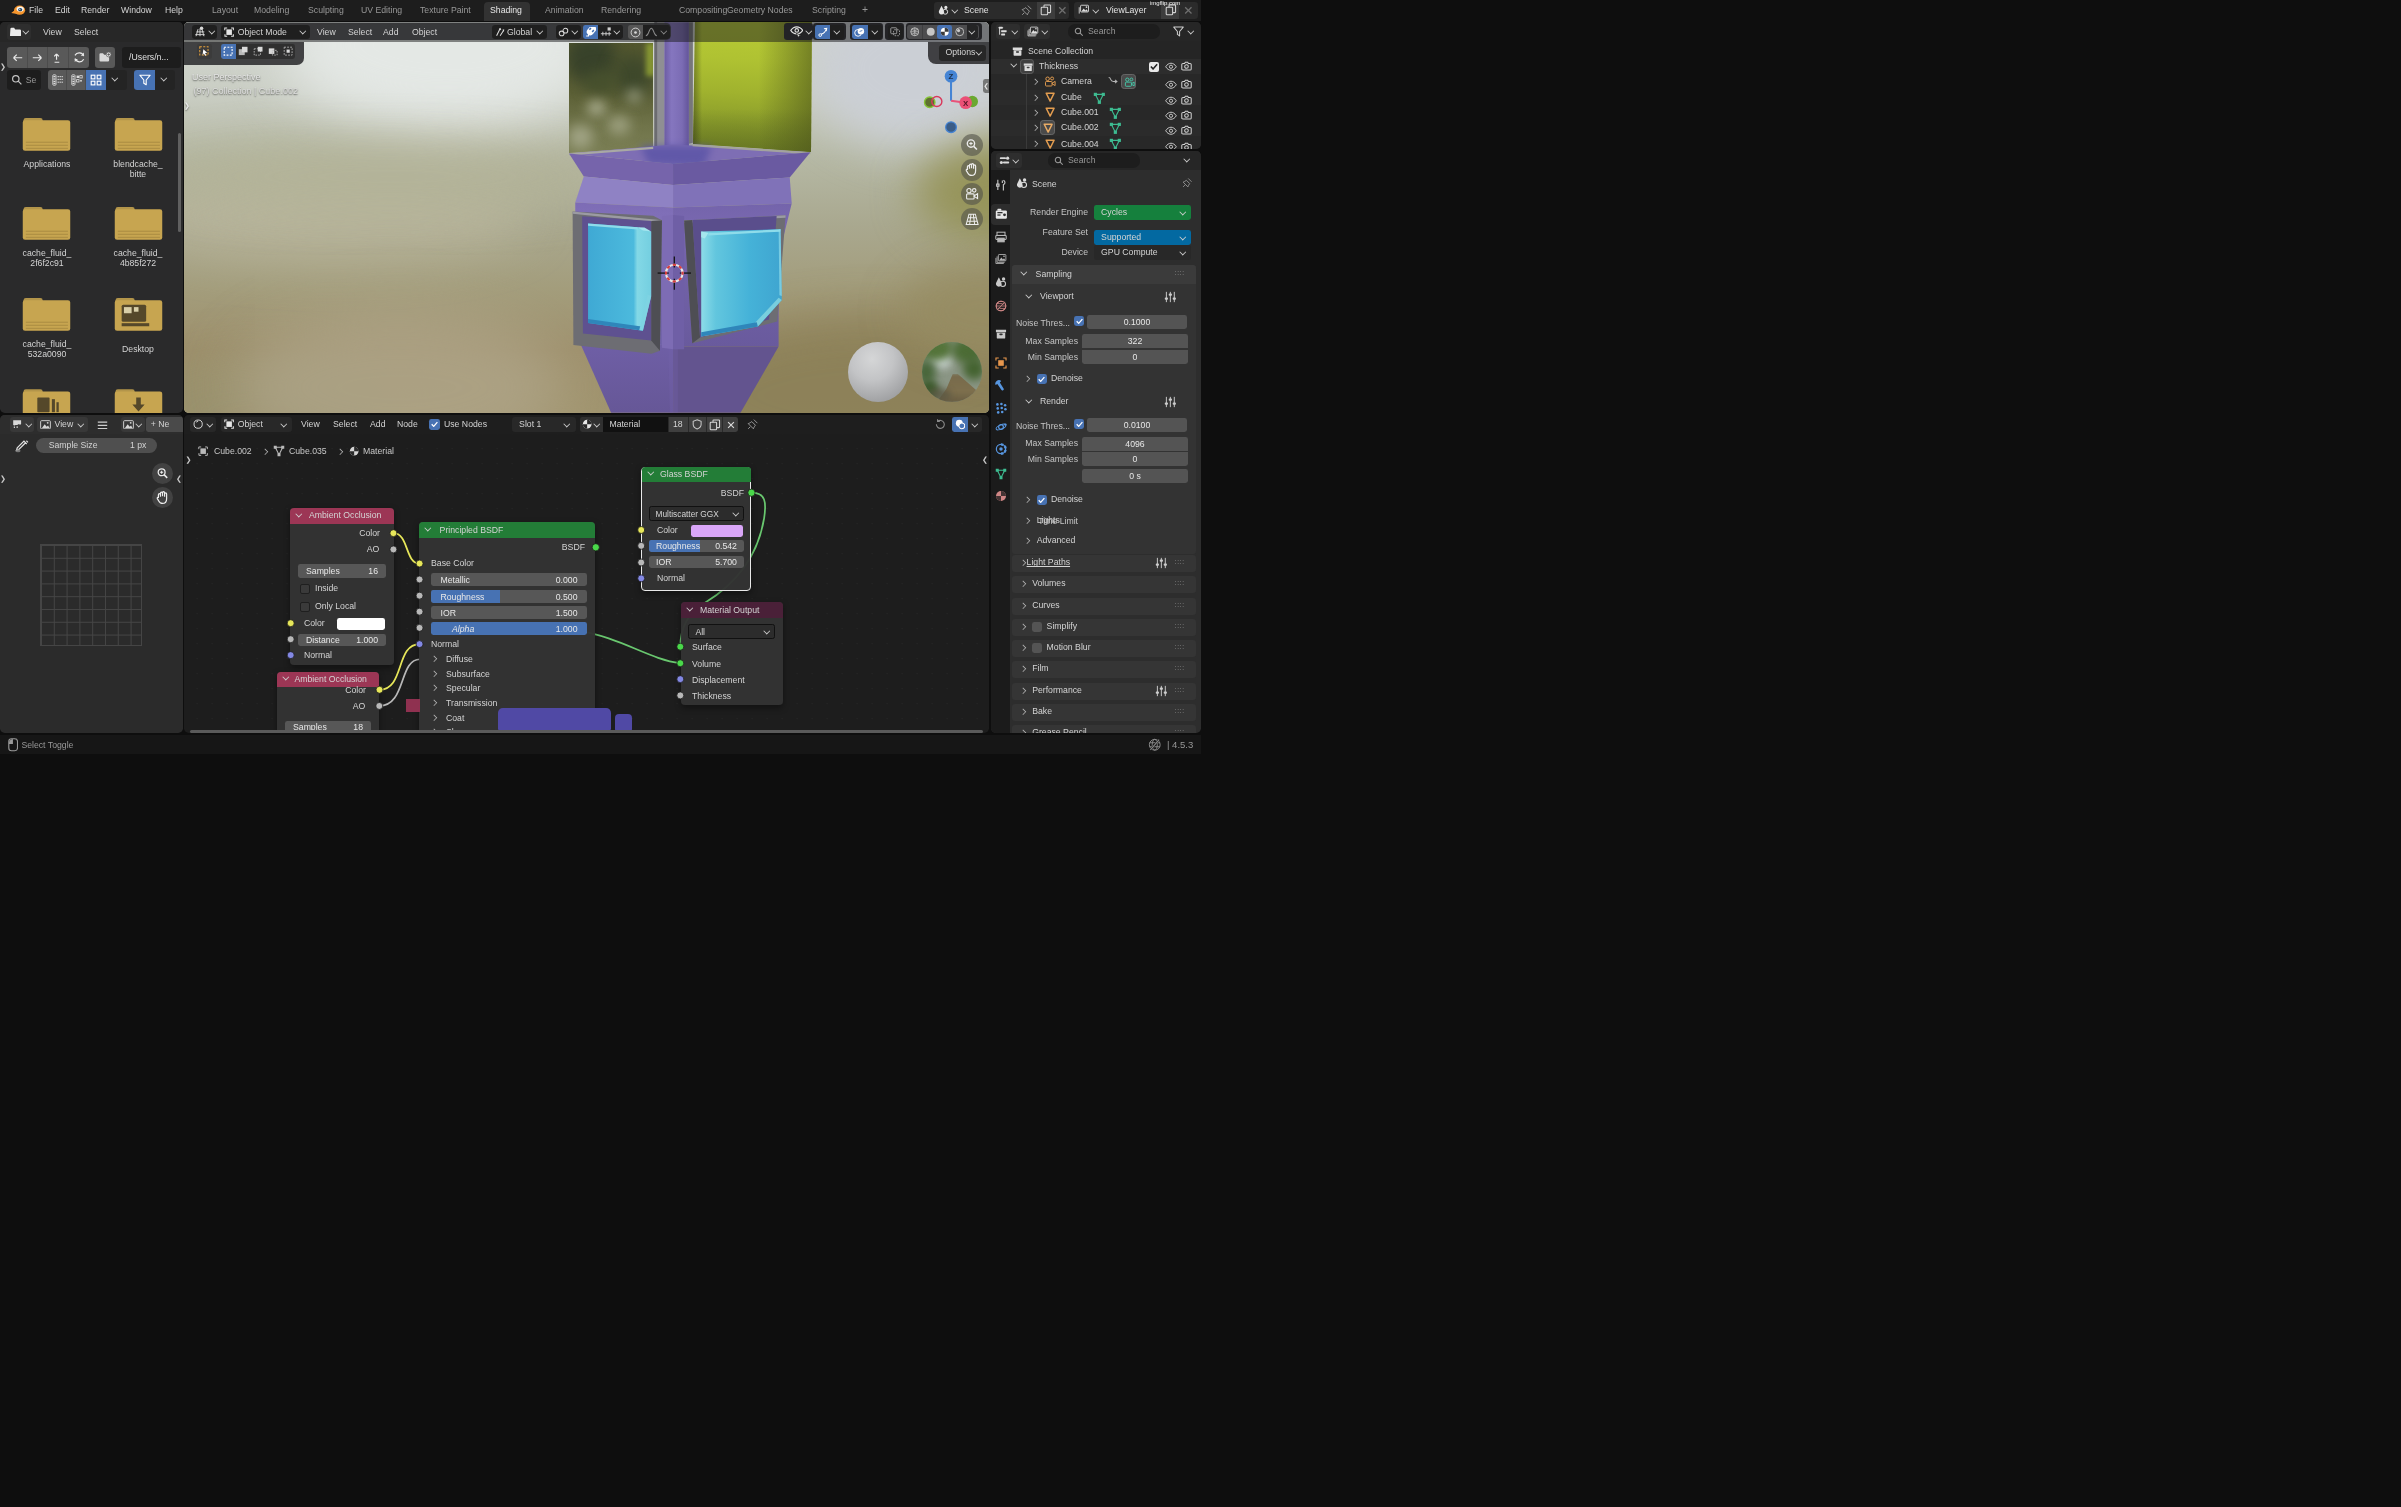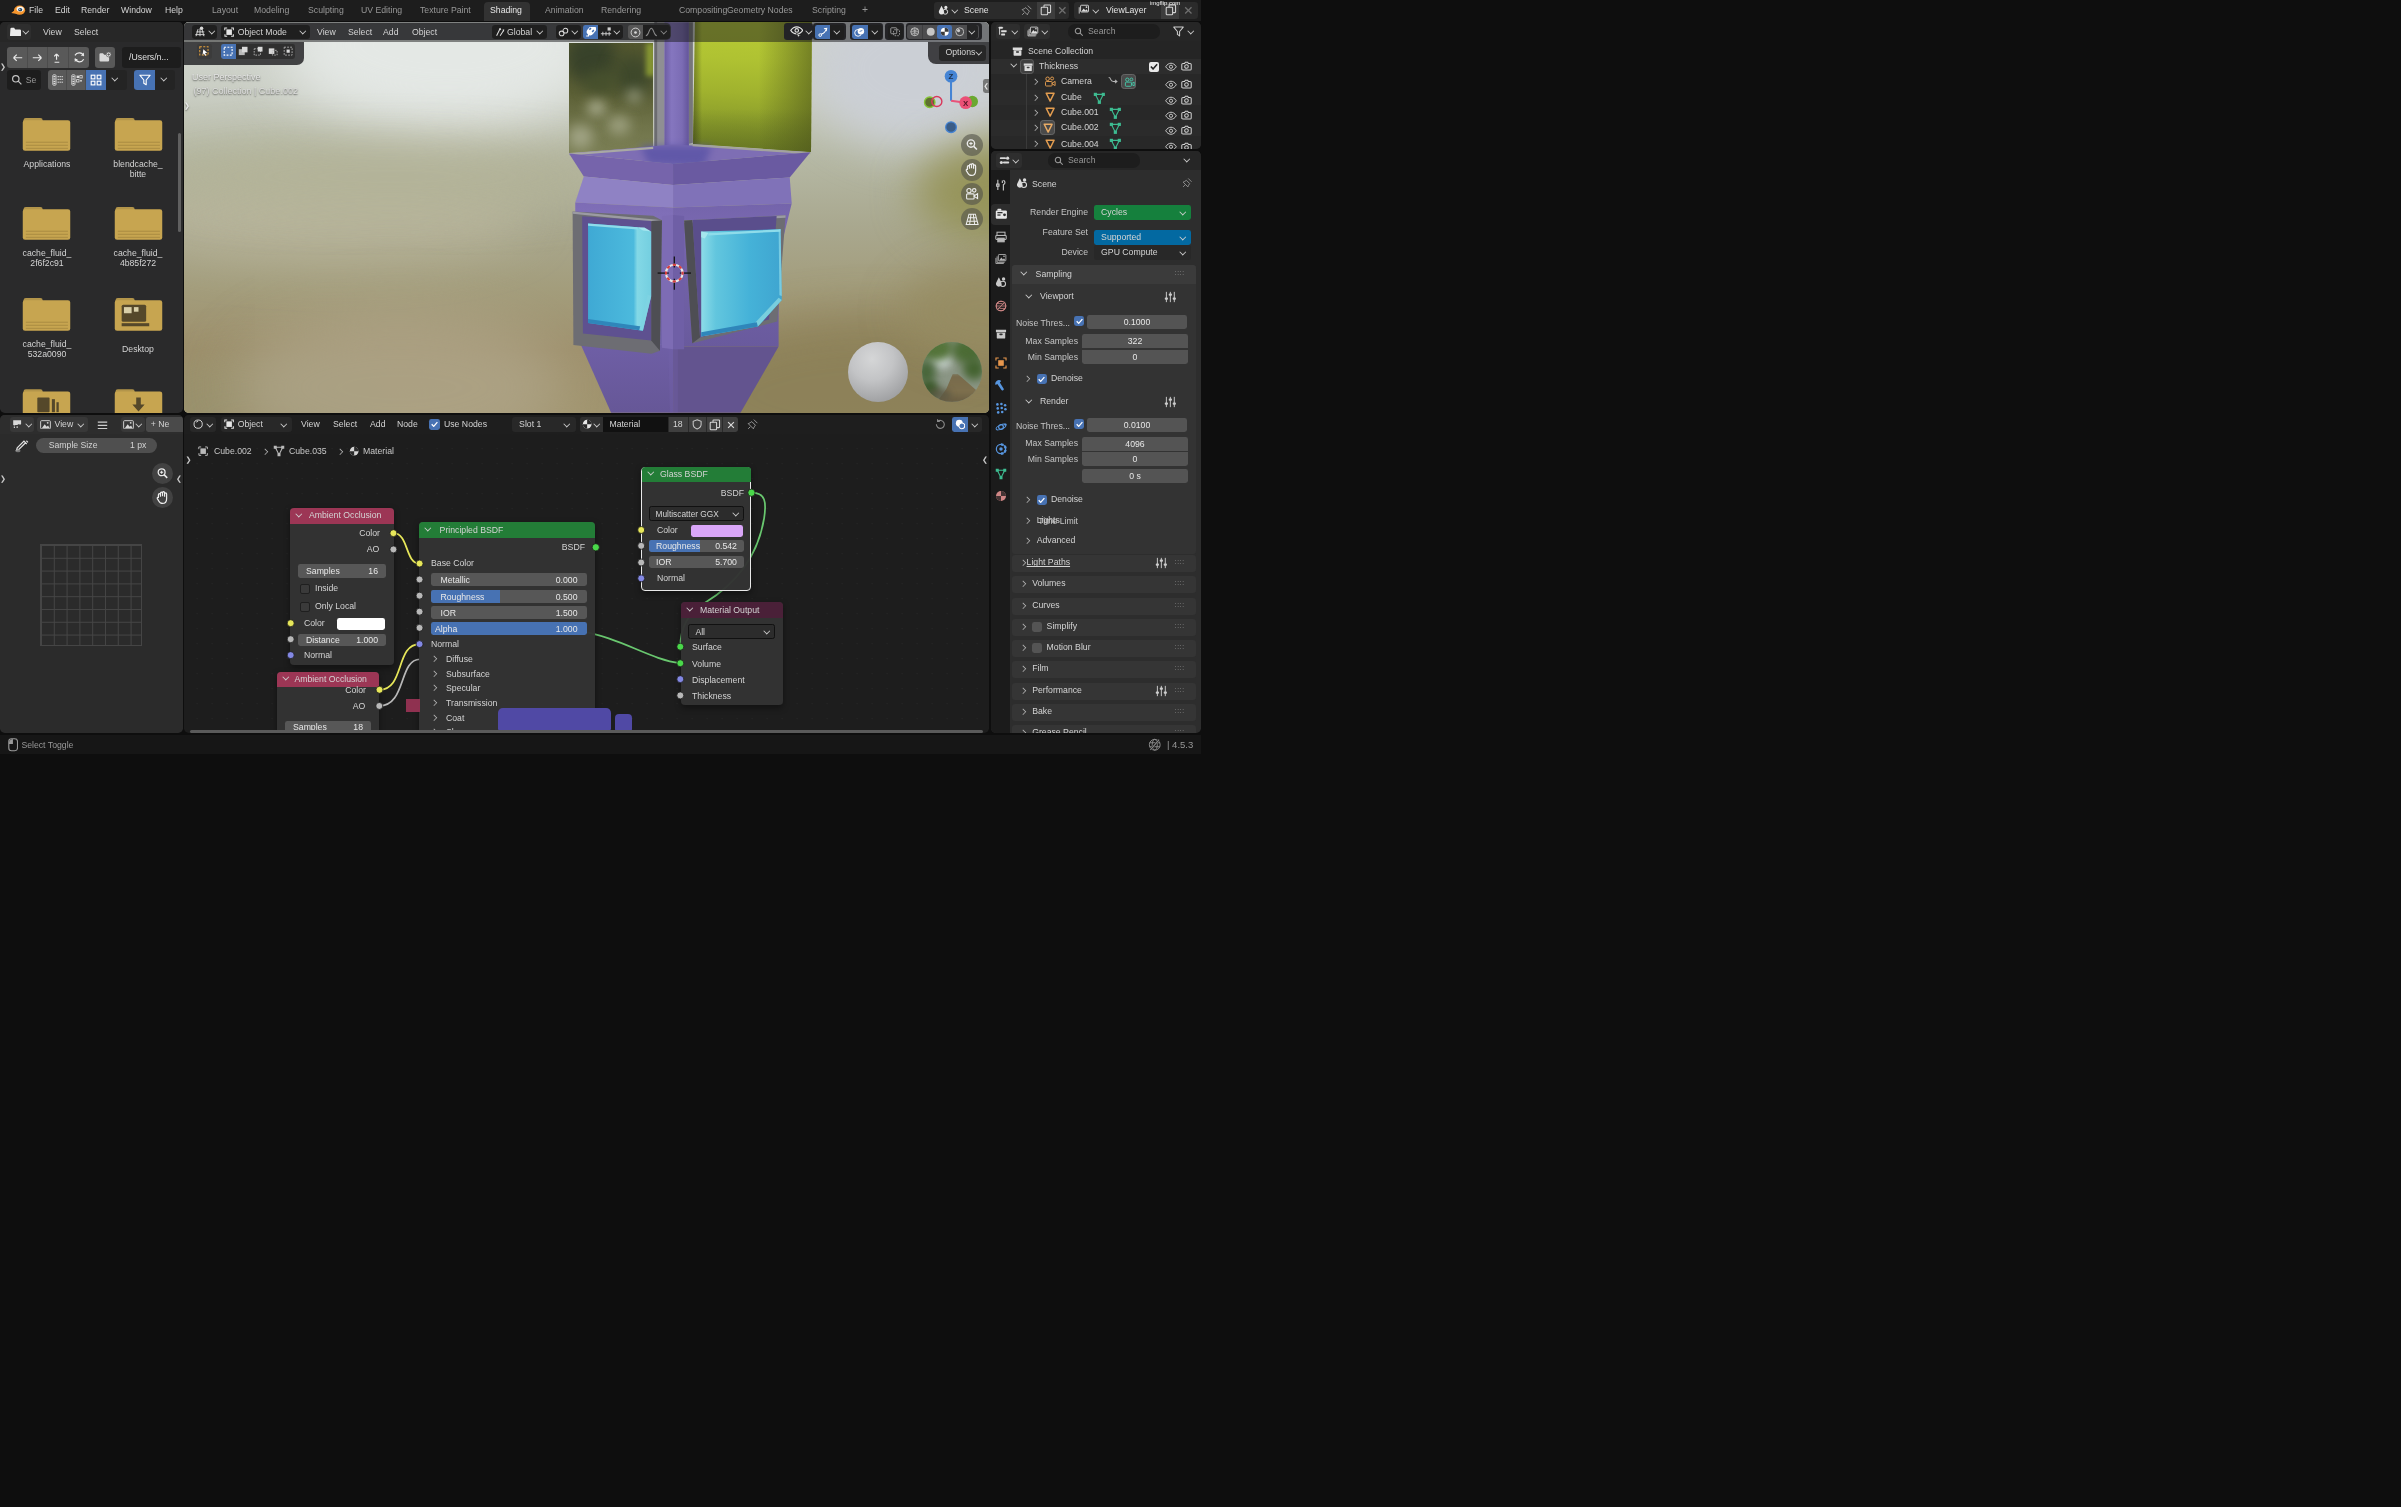--- a/index.html
+++ b/index.html
@@ -1265,21 +1265,21 @@
   <div class="fld abs" style="left:247px;top:175px;width:156px;height:13px;background:#575757;overflow:hidden;">
       <div class="abs" style="left:0;top:0;width:69px;height:13px;background:#4772b3;"></div>
       <span style="margin-left:9.5px;position:relative;">Roughness</span>
       <span style="margin-left:auto;margin-right:9.5px;position:relative;">0.500</span>
     </div>
   <div class="fld abs" style="left:247px;top:191px;width:156px;height:13px;background:#575757;">
       <span style="margin-left:9.5px;">IOR</span>
       <span style="margin-left:auto;margin-right:9.5px;">1.500</span>
     </div>
   <div class="fld abs" style="left:247px;top:207px;width:156px;height:13px;background:#4772b3;">
-      <span style="margin-left:4px;">Alpha</span>
+      <span style="margin-left:21px;font-style:italic;">Alpha</span>
       <span style="margin-left:auto;margin-right:9.5px;">1.000</span>
     </div>
   <div class="abs txt" style="left:247px;top:224px;">Normal</div>
   <div class="abs" style="left:247px;top:239px;">
       <span class="chevr abs" style="left:0;top:2.4px;"></span>
       <div class="abs txt" style="left:15px;top:0;">Diffuse</div>
     </div>
   <div class="abs" style="left:247px;top:254px;">
       <span class="chevr abs" style="left:0;top:2.4px;"></span>
       <div class="abs txt" style="left:15px;top:0;">Subsurface</div>

